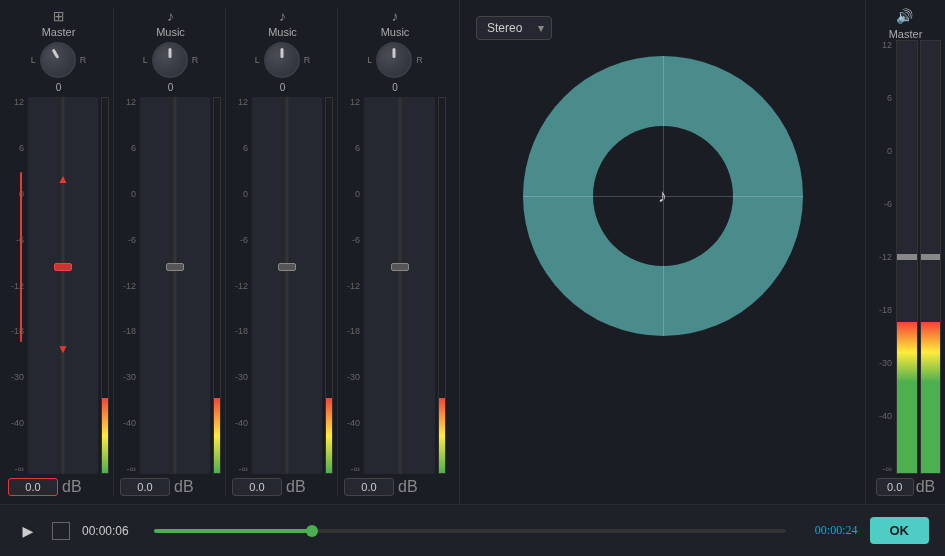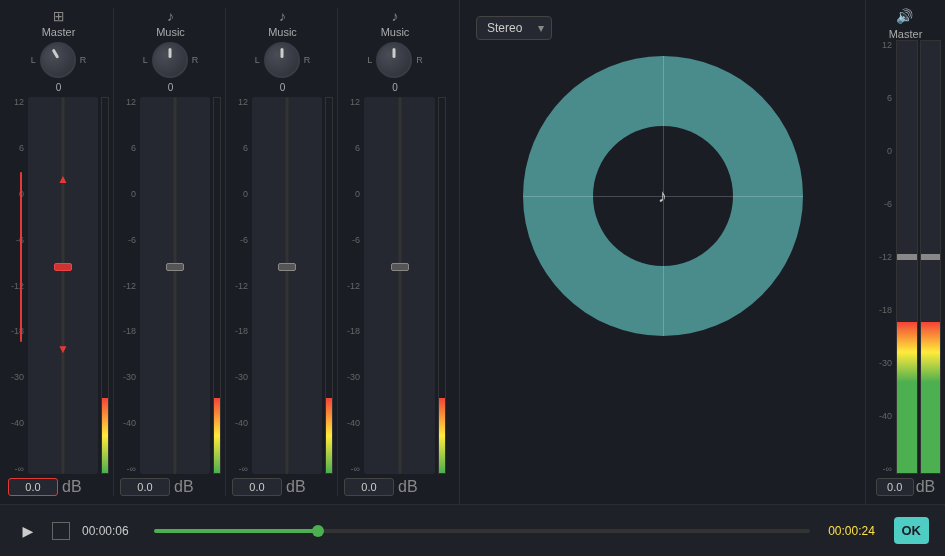--- a/index.html
+++ b/index.html
@@ -463,41 +463,42 @@
       background: #4caf50;
       border-radius: 50%;
       top: 50%;
       left: 25%;
       transform: translate(-50%, -50%);
       cursor: pointer;
     }
 
     .time-end {
       font-size: 12px;
-      color: #fde047;
+      color: #0ea5e9;
       min-width: 60px;
-      text-align: center;
+      text-align: right;
+      font-family: Liberation Serif, serif;
     }
 
     .cancel-btn {
       background: #252830;
       border: 1px solid #555;
       border-radius: 4px;
       color: #ccc;
       padding: 6px 20px;
       cursor: pointer;
       font-size: 13px;
     }
 
     .ok-btn {
       background: #4ecdc4;
       border: none;
       border-radius: 4px;
       color: #1a1d24;
-      padding: 6px 8px;
+      padding: 6px 20px;
       cursor: pointer;
       font-size: 13px;
       font-weight: bold;
     }
   </style>
 </head>
 <body>
 
 <div class="main-content">
 

